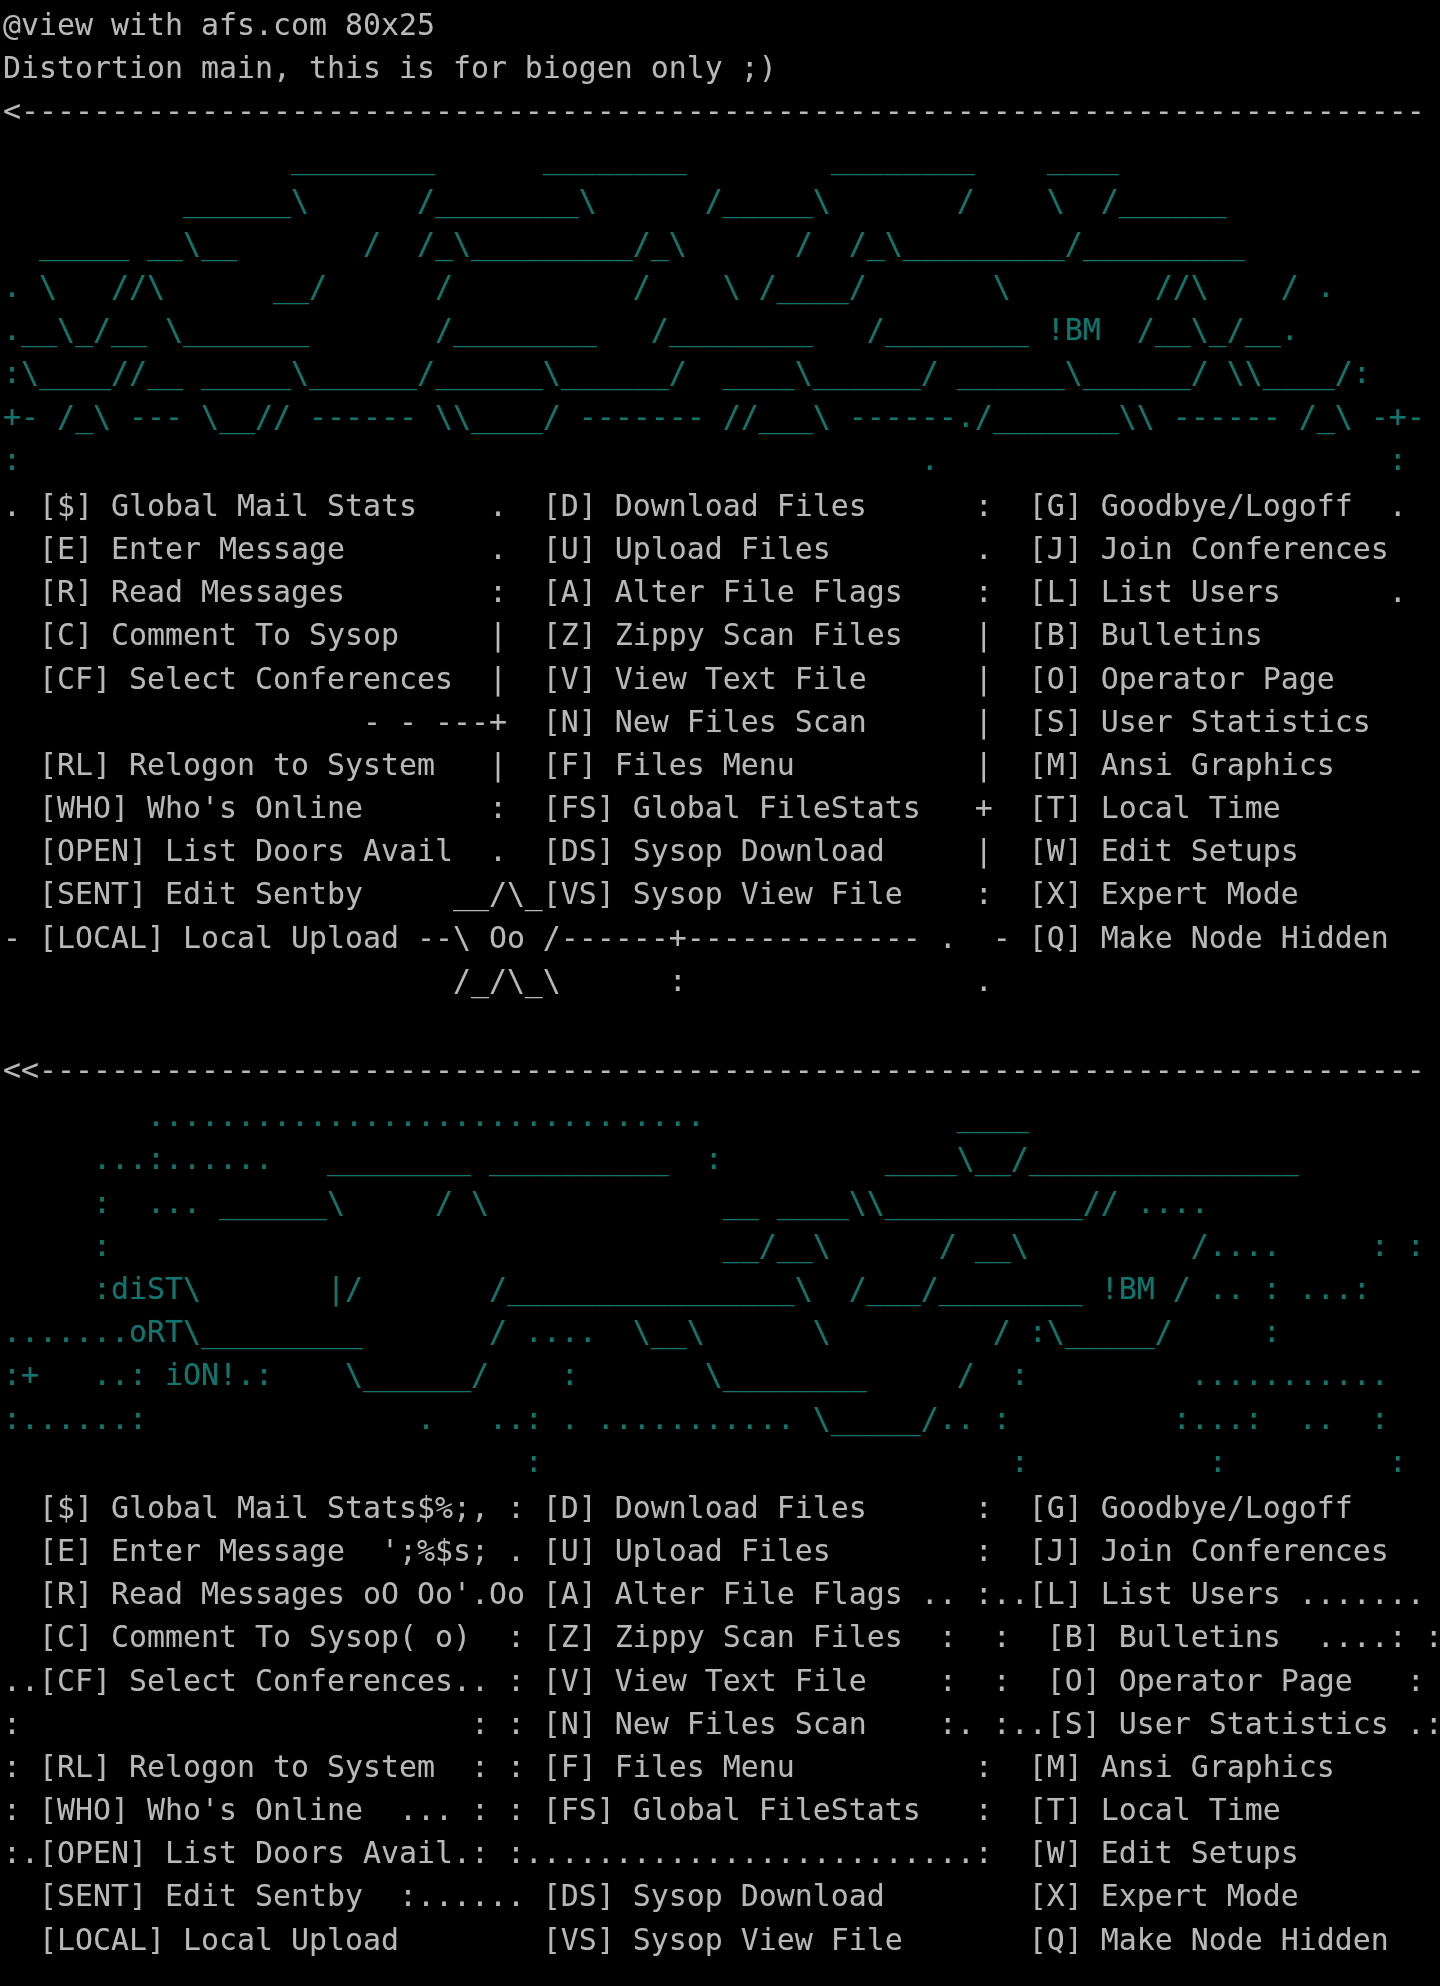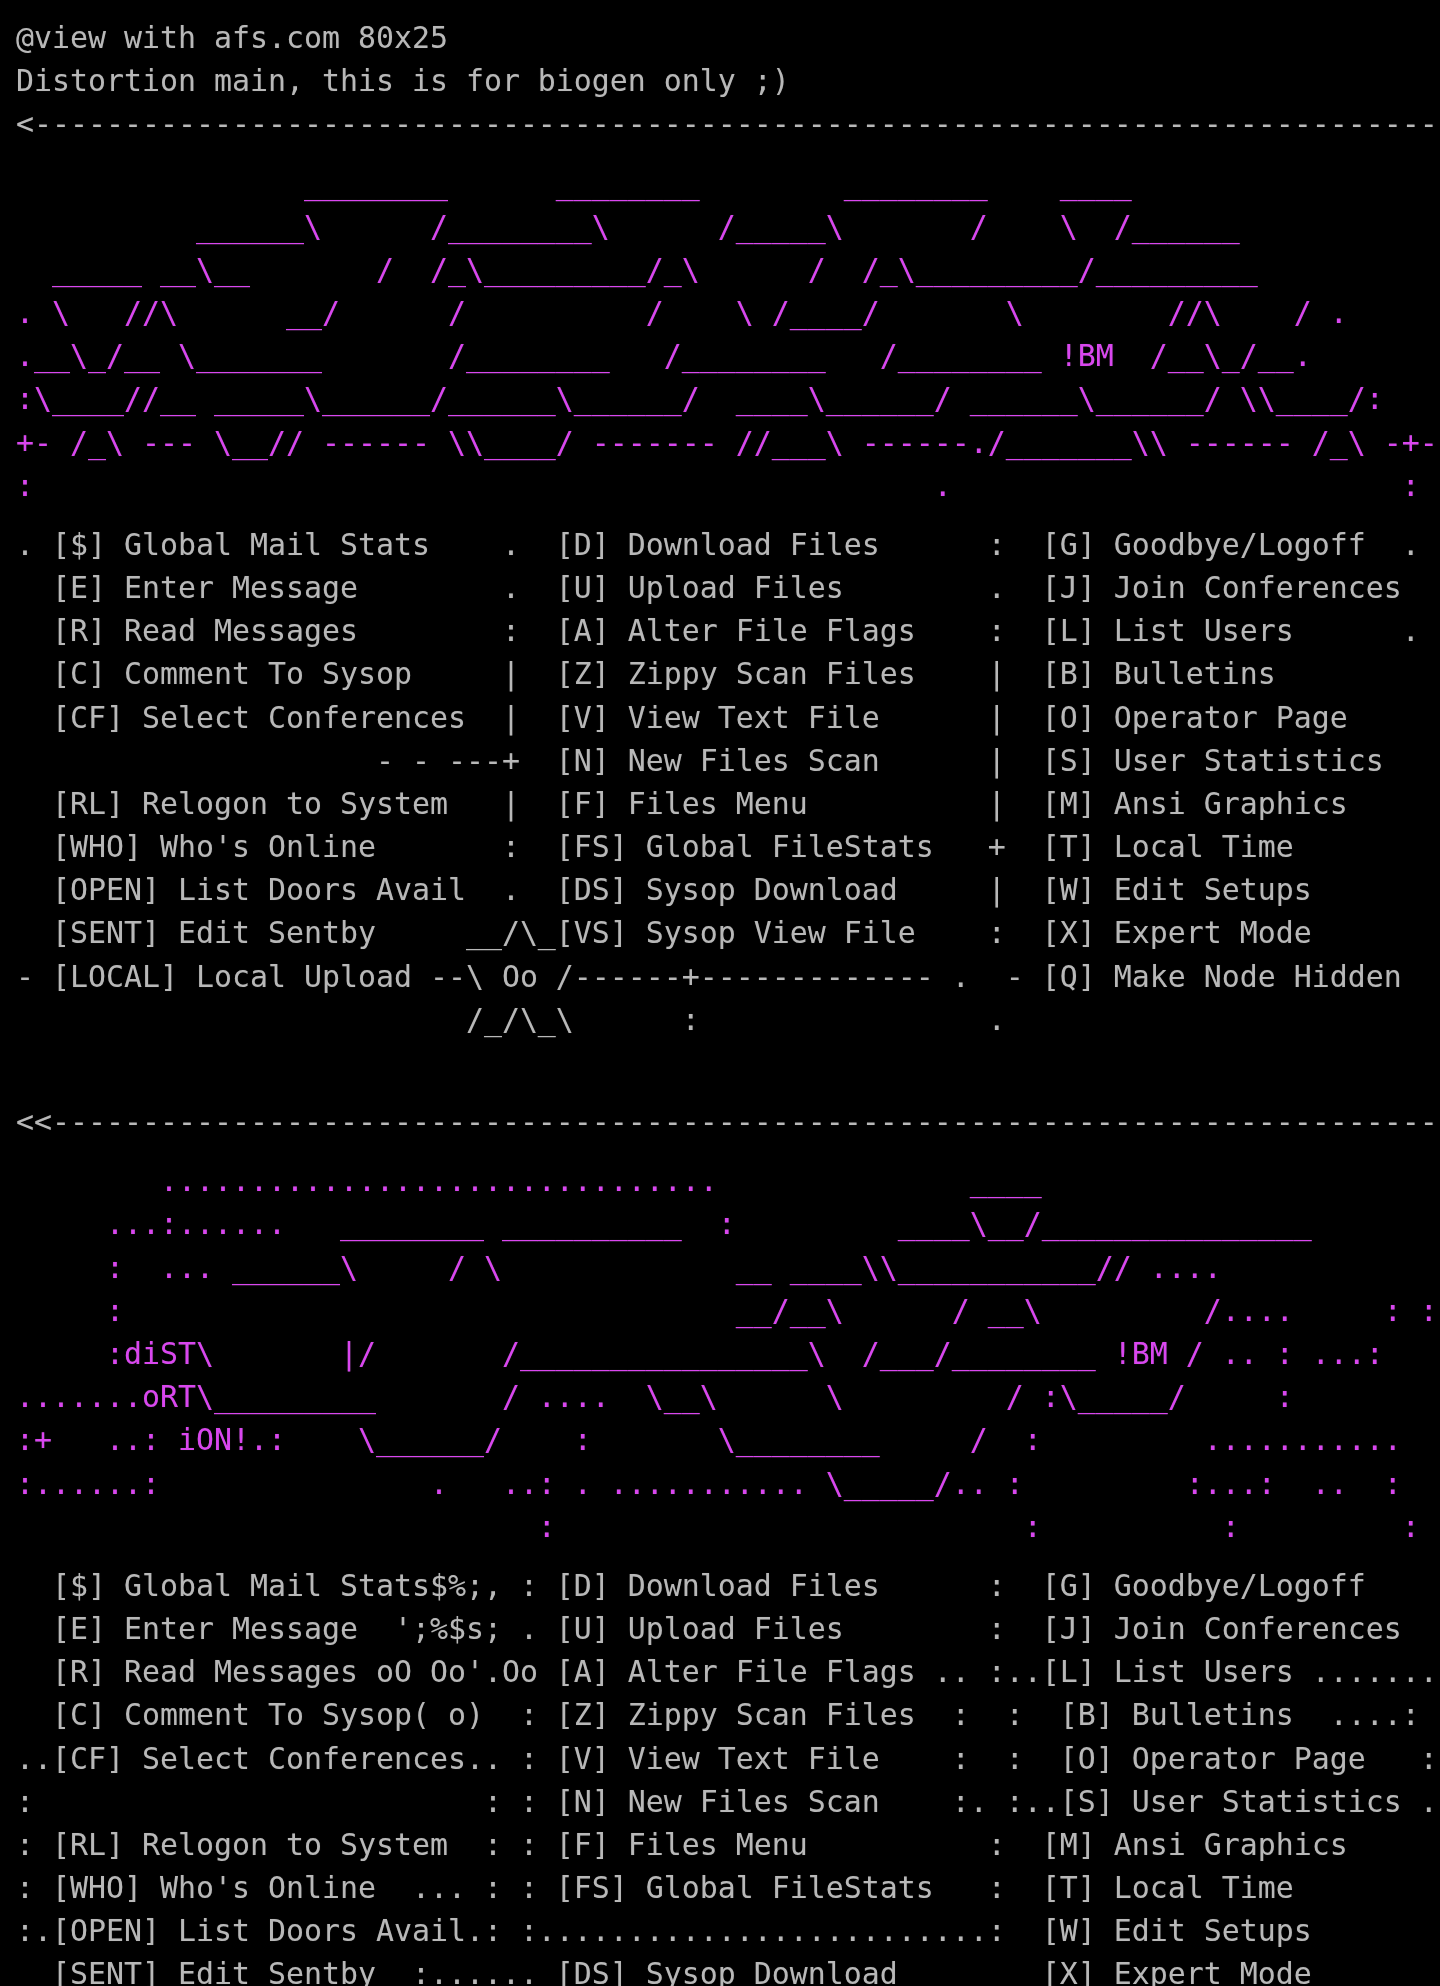--- a/index.html
+++ b/index.html
@@ -9,32 +9,32 @@
   }
   .screen {
     position: relative;
     width: 1440px;
     height: 1986px;
     background: #000000;
     overflow: hidden;
     cursor: default;
   }
   .screen pre {
-    margin: 16px;
+    margin: 3px;
     padding: 0;
     font-family: "DejaVu Sans Mono", "Liberation Mono", monospace;
     font-size: 29.9px;
     line-height: 43.17px;
     letter-spacing: 0;
     color: #b8b8b8;
     white-space: pre;
     text-shadow: 0 0 1px rgba(200,200,200,0.25);
   }
   .screen pre.bright {
-    color: #d946ef;
+    color: #0f766e;
   }
 </style>
 </head>
 <body>
 
 <div class="screen">
   <pre>@view with afs.com 80x25
 Distortion main, this is for biogen only ;)
 &lt;------------------------------------------------------------------------------</pre>
   <pre class="bright">                ________      ________        ________    ____

